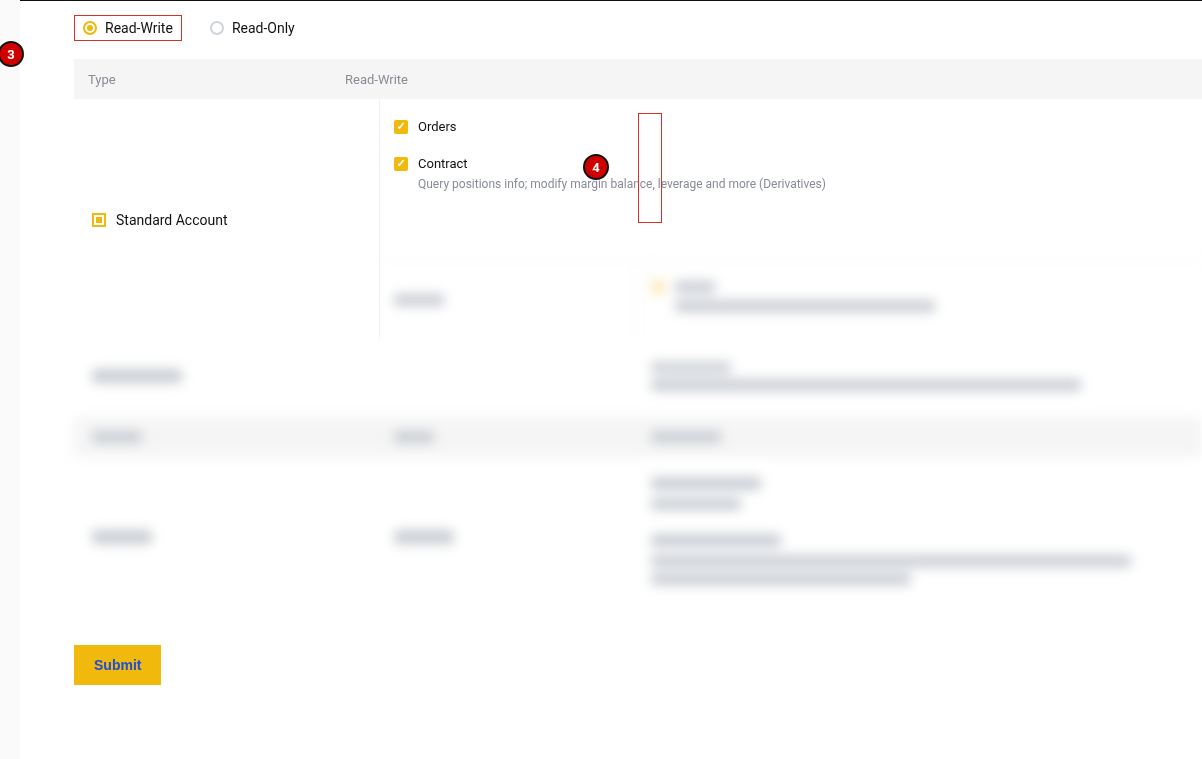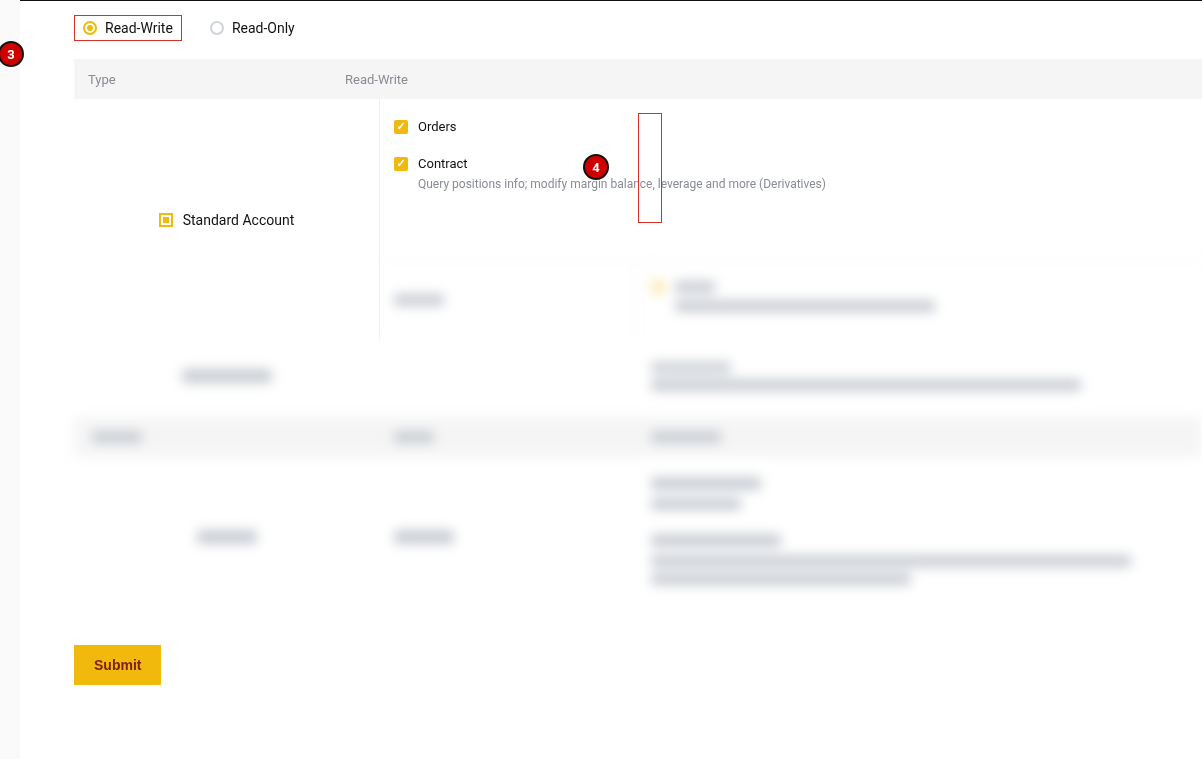--- a/index.html
+++ b/index.html
@@ -82,21 +82,20 @@
   .col-trade { width: 306px; padding-left: 18px; }
   .col-type  { width: 257px; padding-left: 14px; }
   .col-perm  { flex: 1; padding-left: 14px; }
 
   .tbody-row { display: flex; }
   .cell-trade {
     width: 306px; padding: 20px 18px 20px 18px;
     border-right: 1px solid #eef0f2;
     display: flex; align-items: center; gap: 10px;
     font-size: 14px;
-    justify-content: center;
   }
   .sq-check {
     width: 14px; height: 14px;
     border: 2px solid #f0b90b;
     display: inline-flex; align-items: center; justify-content: center;
   }
   .sq-check-inner {
     width: 6px; height: 6px; background: #f0b90b;
   }
   .cell-type {
@@ -154,21 +153,21 @@
   .highlight-box {
     position: absolute;
     border: 1px solid #d93025;
     pointer-events: none;
     z-index: 20;
   }
 
   .submit-btn {
     margin-top: 28px;
     background: #f0b90b;
-    color: #7f1d1d;
+    color: #1d4ed8;
     border: none;
     font-size: 14px;
     font-weight: 600;
     padding: 12px 20px;
     cursor: pointer;
   }
 
   .ghost-chk {
     width: 14px; height: 14px;
     border-radius: 2px;

